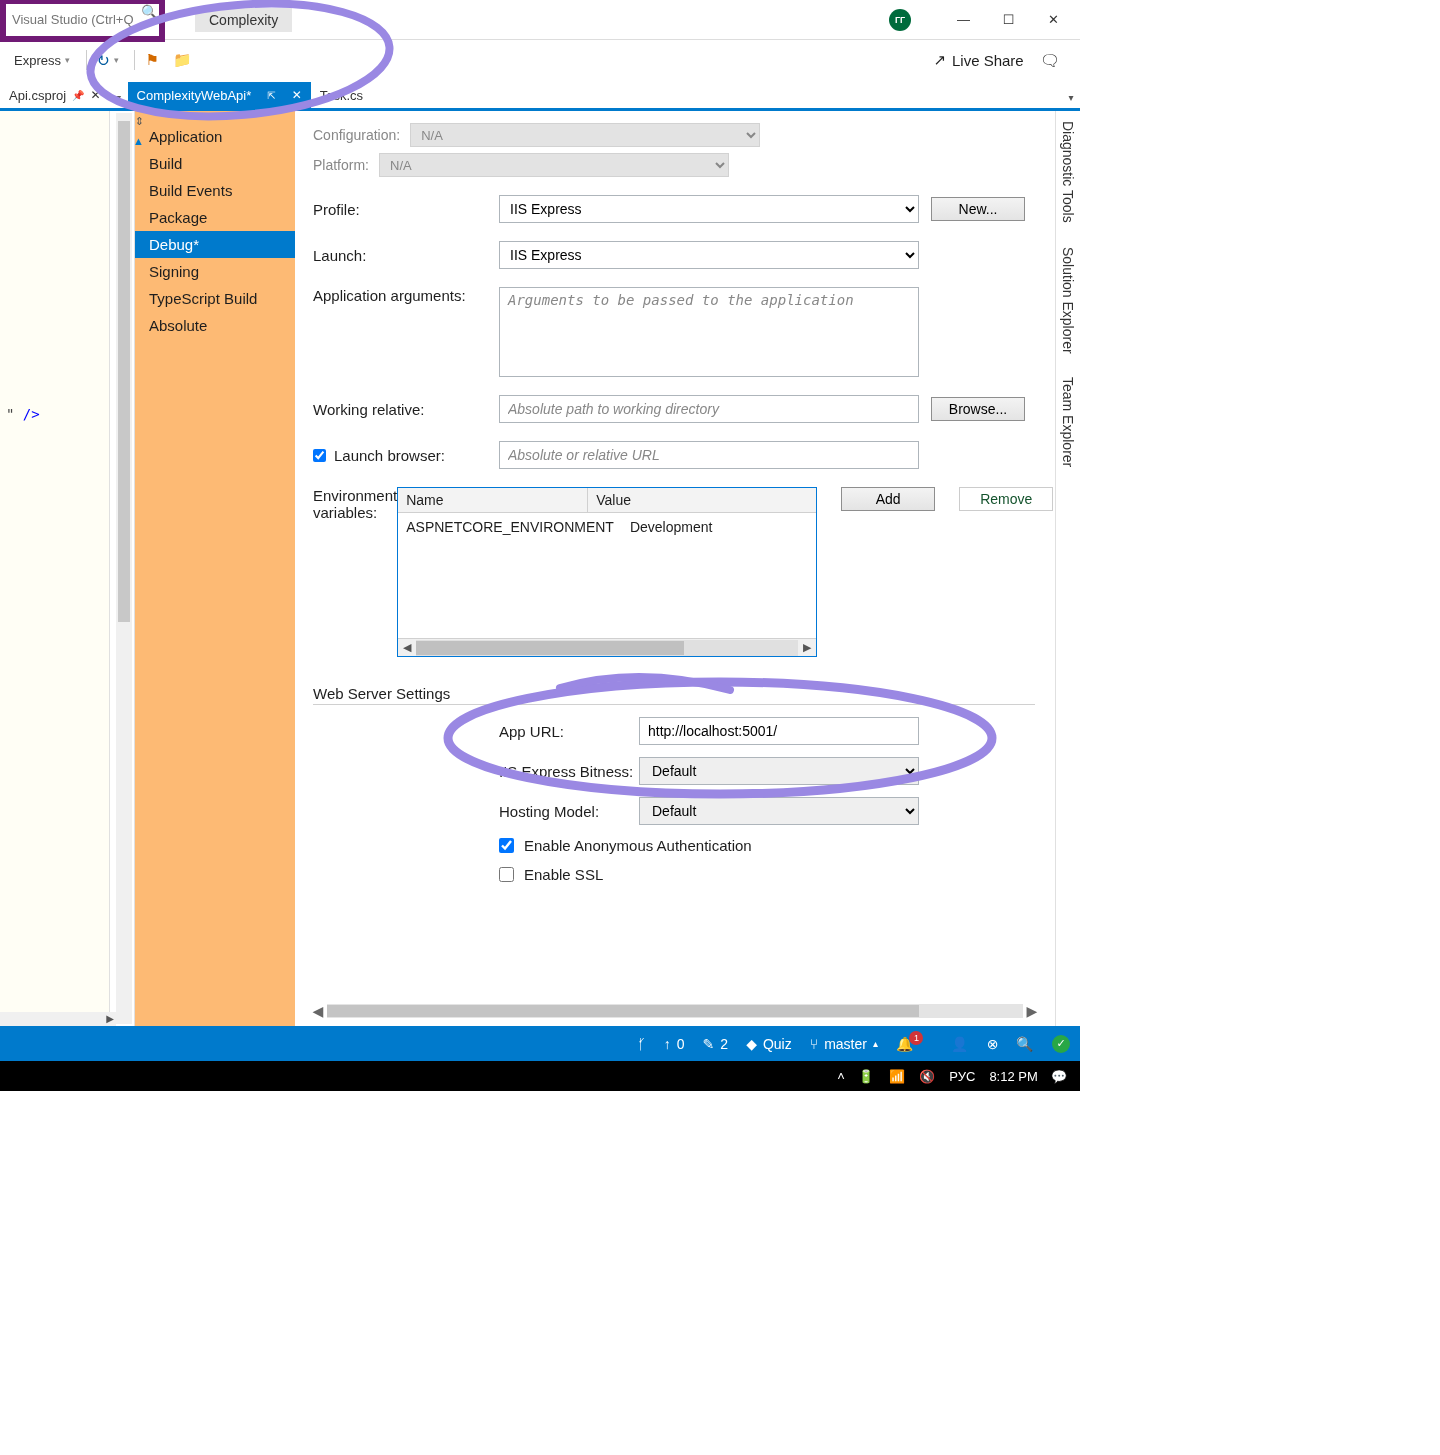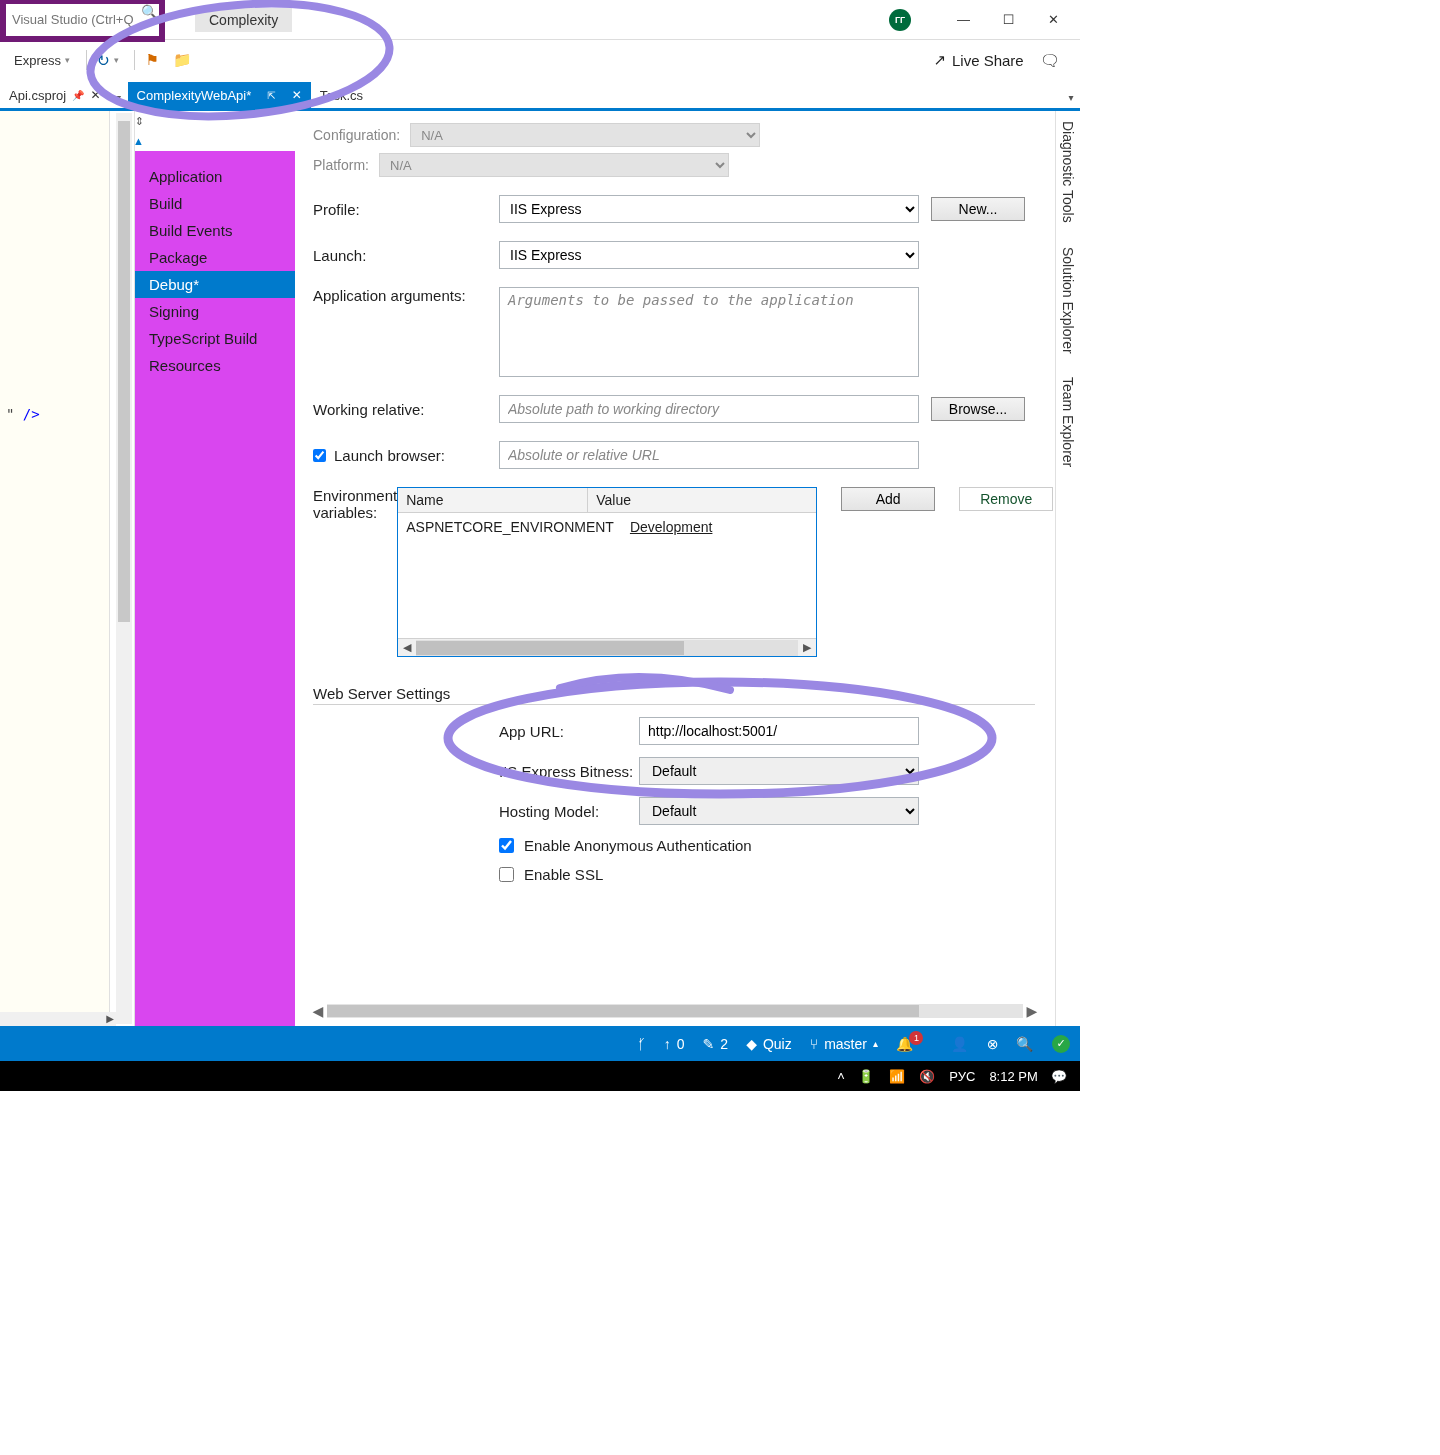--- a/index.html
+++ b/index.html
@@ -138,22 +138,21 @@
     position: absolute; left: 6px; top: 295px;
     font-family: Consolas, monospace; font-size: 14px;
     color: #444;
   }
   .gutter-code-snippet .blue { color: #0000ff; }
 
   
   .prop-nav {
     width: 160px;
     padding: 12px 0;
-    background: #d946ef;
-    margin-top: 40px;
+    background: #fdba74;
   }
   .prop-nav-item {
     padding: 5px 14px;
     font-size: 15px; color: #1e1e1e;
     cursor: default;
     white-space: nowrap;
   }
   .prop-nav-item.selected {
     background: #007acc; color: #fff;
     position: relative;
@@ -220,21 +219,21 @@
     display: flex; flex-direction: column;
   }
   .env-head { display: flex; background: #f3f3f3; border-bottom: 1px solid #d0d0d0; }
   .env-head div { padding: 4px 8px; border-right: 1px solid #d0d0d0; }
   .env-head div:first-child { flex: 0 0 190px; }
   .env-head div:last-child { flex: 1; border-right: none; }
   .env-rows { flex: 1; overflow: hidden; }
   .env-row { display: flex; }
   .env-row div { padding: 6px 8px; }
   .env-row div:first-child { flex: 0 0 190px; }
-  .env-row div:last-child { flex: 1; text-decoration: underline; }
+  .env-row div:last-child { flex: 1; }
   .env-hscroll {
     height: 18px; display: flex; align-items: center;
     background: #f0f0f0; border-top: 1px solid #d0d0d0;
   }
   .env-hscroll .arrow { width: 18px; text-align: center; color: #555; font-size: 11px; }
   .env-hscroll .track { flex: 1; height: 16px; background: #e0e0e0; position: relative; }
   .env-hscroll .thumb { position: absolute; left: 0; width: 70%; top: 1px; bottom: 1px; background: #c0c0c0; }
 
   .section-header {
     margin-top: 28px; font-size: 15px; color: #1e1e1e;
@@ -384,21 +383,21 @@
   </div>
 
   <div class="prop-nav">
     <div class="prop-nav-item">Application</div>
     <div class="prop-nav-item">Build</div>
     <div class="prop-nav-item">Build Events</div>
     <div class="prop-nav-item">Package</div>
     <div class="prop-nav-item selected">Debug*</div>
     <div class="prop-nav-item">Signing</div>
     <div class="prop-nav-item">TypeScript Build</div>
-    <div class="prop-nav-item">Resources</div>
+    <div class="prop-nav-item">Absolute</div>
   </div>
 
   <div class="prop-content">
     <div class="cfg-row">
       <span class="cfg-label">Configuration:</span>
       <select class="cfg-select" style="width:350px;" disabled=""><option>N/A</option></select>
     </div>
     <div class="cfg-row">
       <span class="cfg-label">Platform:</span>
       <select class="cfg-select" style="width:350px;" disabled=""><option>N/A</option></select>

